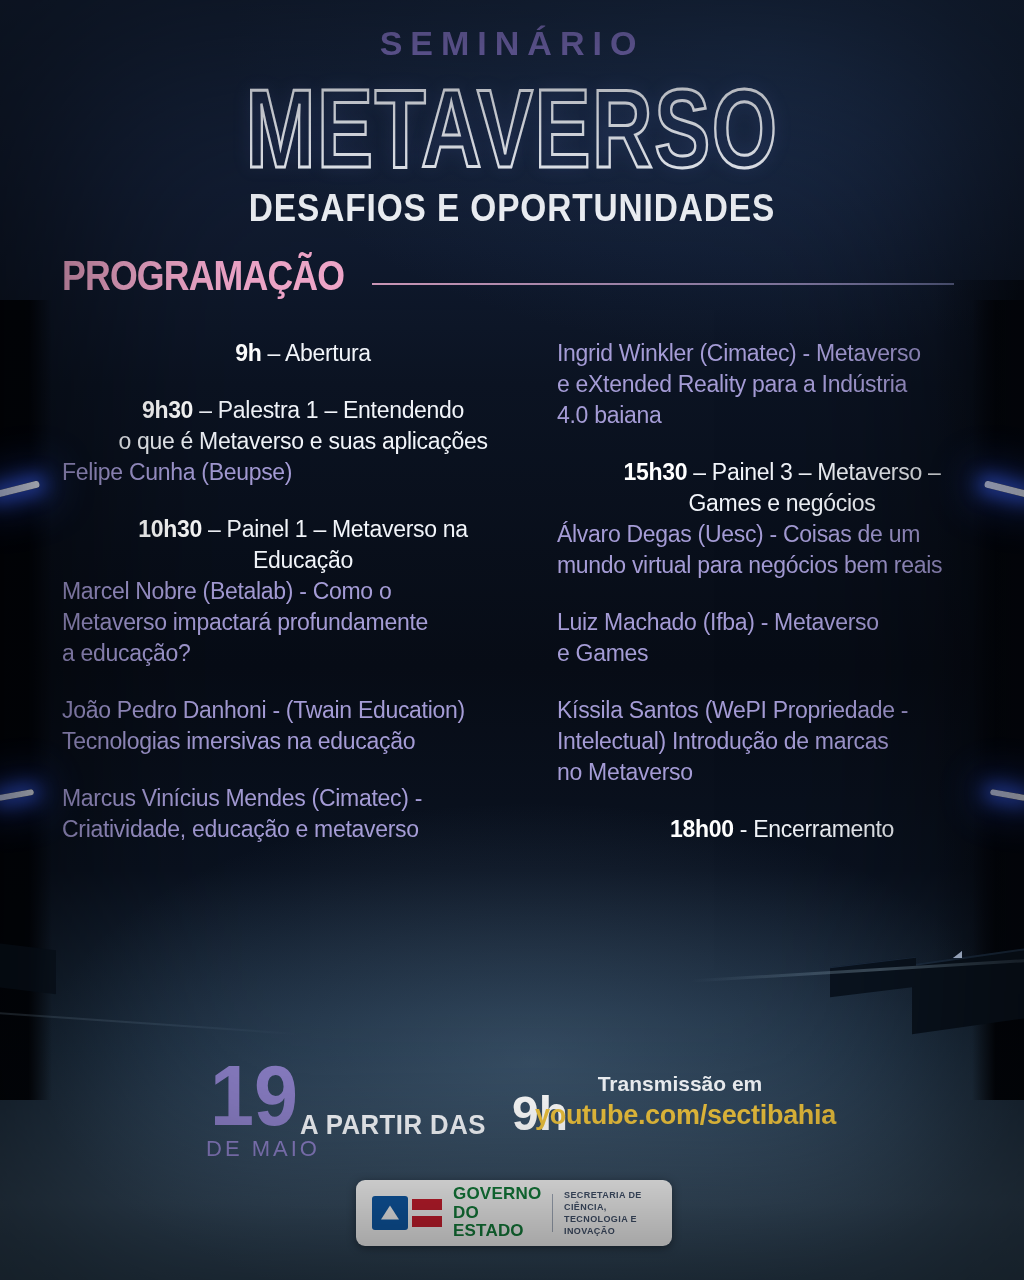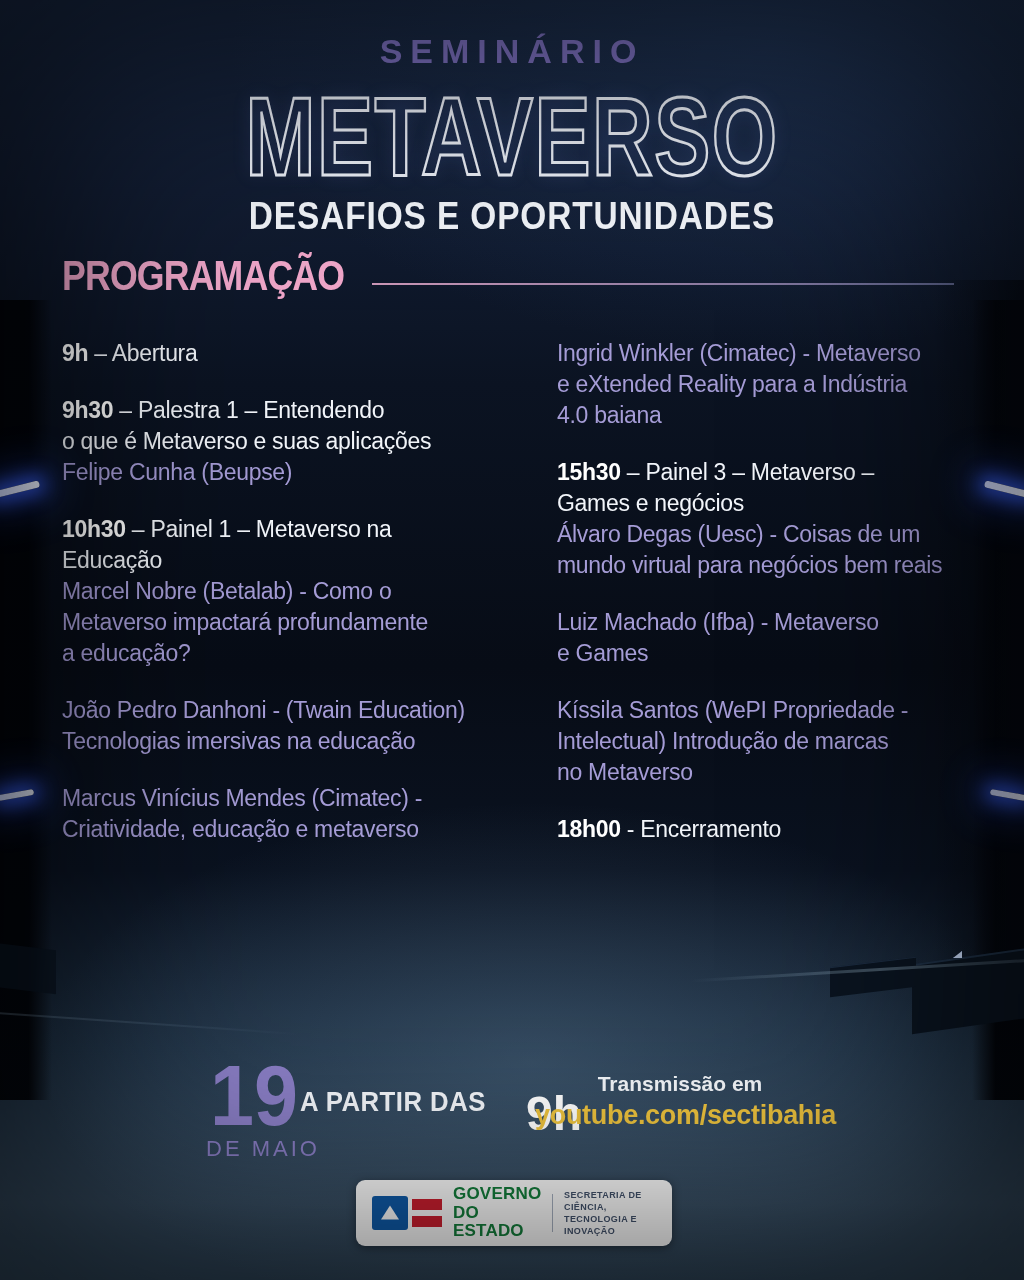--- a/index.html
+++ b/index.html
@@ -33,49 +33,49 @@
   .tiny-light { position:absolute; right:62px; bottom:322px; width:9px; height:7px;
     background:#cfe0ff; clip-path:polygon(0 100%,100% 0,100% 100%);
     box-shadow:0 0 10px 4px rgba(100,150,255,0.9); }
   .streak { position:absolute; pointer-events:none; }
   .streak.s1 { left:690px; top:968px; width:380px; height:3px; transform:rotate(-3.5deg);
     background:linear-gradient(90deg, rgba(150,180,205,0), rgba(165,195,215,0.35), rgba(150,180,205,0.15)); }
   .streak.s2 { left:-20px; top:1022px; width:320px; height:2px; transform:rotate(4deg);
     background:linear-gradient(90deg, rgba(140,170,195,0.3), rgba(140,170,195,0)); }
 
   .masthead { position:absolute; left:0; top:0; width:100%; text-align:center; }
-  .kicker { margin-top:32px; font-size:34px; font-weight:700; letter-spacing:8px;
+  .kicker { margin-top:24px; font-size:34px; font-weight:700; letter-spacing:8px;
     color:#7f73c4; }
   .title { margin-top:10px; font-size:112px; font-weight:700; letter-spacing:2px;
     color:transparent; -webkit-text-stroke:3px #eef2fa;
     transform:scaleX(0.75); transform-origin:50% 50%;
     text-shadow:0 0 22px rgba(120,150,255,0.15); line-height:1.0; }
   .subtitle { margin-top:2px; font-size:38px; font-weight:700; letter-spacing:1px;
     color:#f2f5fa; transform:scaleX(0.88); transform-origin:50% 50%; }
 
   .program-heading { position:absolute; left:62px; top:252px; font-size:42px; font-weight:800;
     letter-spacing:-1px; color:#efa6c9; transform:scaleX(0.85); transform-origin:0 50%; }
   .program-rule { position:absolute; left:372px; right:70px; top:283px; height:2px;
     background:linear-gradient(90deg, rgba(236,173,207,0.85), rgba(160,165,225,0.55)); }
 
   .col { position:absolute; top:338px; }
   .col-left  { left:62px;  width:482px; }
   .col-right { left:557px; width:450px; }
   .session-block { margin-bottom:26px; }
   .session-heading { white-space:pre-line; color:#f2f5fa; font-size:23px; line-height:31px;
-    letter-spacing:-0.3px; font-weight:400; }
+    letter-spacing:-0.3px; font-weight:400;text-align:center; }
   .session-time { font-weight:700; color:#ffffff; }
   .session-speaker { white-space:pre-line; color:#a59cd6; font-size:23px; line-height:31px;
     letter-spacing:-0.3px; }
 
   .date-number { position:absolute; left:210px; top:1052px; font-size:86px; font-weight:700;
     color:#8a7ec5; line-height:1; transform:scaleX(0.92); transform-origin:0 50%; }
   .date-label { position:absolute; left:206px; top:1136px; font-size:22px; font-weight:400;
     letter-spacing:3px; color:#8a7ec5; }
-  .start-time { position:absolute; left:300px; top:1086px; display:flex; align-items:flex-start; gap:24px; }
+  .start-time { position:absolute; left:300px; top:1086px; display:flex; align-items:flex-end; gap:10px; }
   .start-prefix { font-size:28px; font-weight:700; color:#f4f7fb; letter-spacing:0.5px;
     transform:scaleX(0.92); transform-origin:0 100%; }
   .start-value { font-size:48px; font-weight:700; color:#ffffff; }
   .transmission { position:absolute; left:535px; top:1072px; width:290px; text-align:center; }
   .t-label { font-size:21px; font-weight:700; color:#f4f7fb; }
   .t-link { margin-top:4px; font-size:27px; font-weight:700; color:#eec33e; letter-spacing:-0.3px; }
 
   .gov-bar { position:absolute; left:356px; top:1180px; width:316px; height:66px;
     background:#ffffff; border-radius:9px; display:flex; align-items:center;
     padding:0 16px; gap:11px; box-shadow:0 2px 10px rgba(0,0,0,0.4); }

